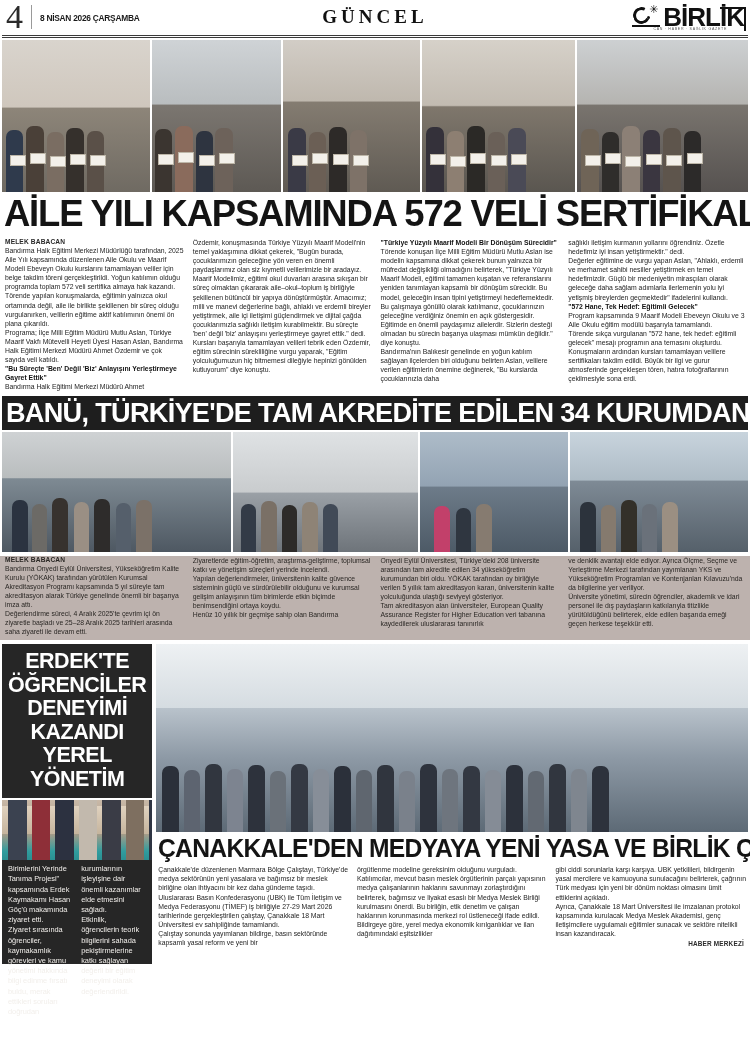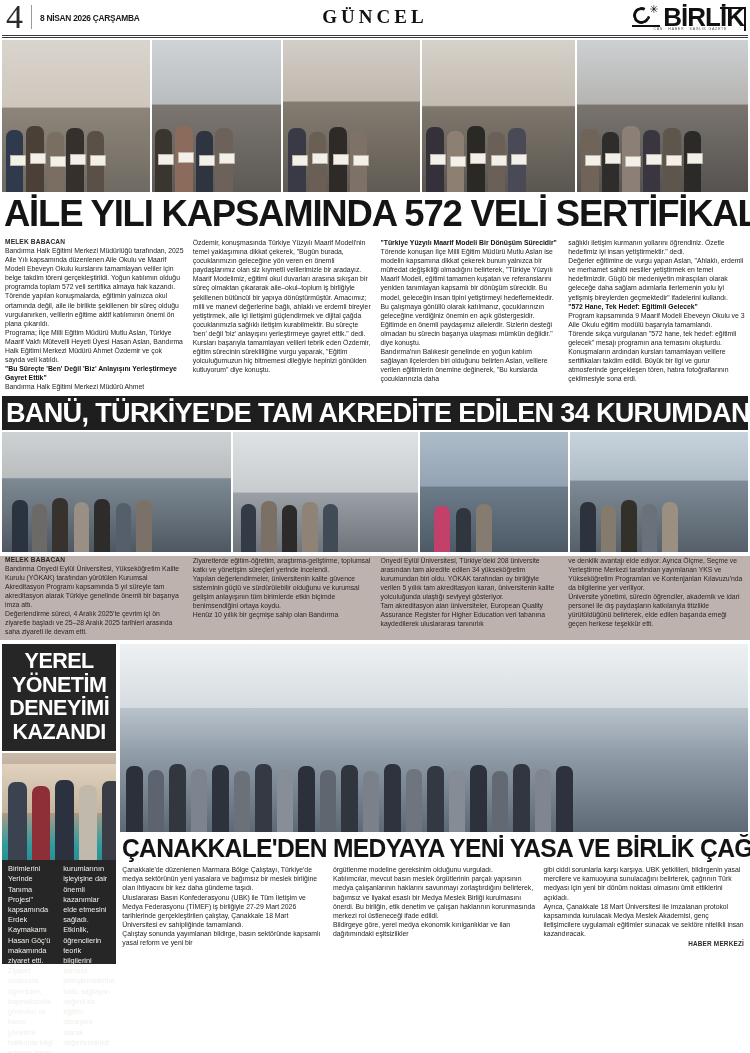--- a/index.html
+++ b/index.html
@@ -518,22 +518,23 @@
       <div class="body-text" style="white-space:pre-line">ve denklik avantajı elde ediyor. Ayrıca Ölçme, Seçme ve Yerleştirme Merkezi tarafından yayımlanan YKS ve Yükseköğretim Programları ve Kontenjanları Kılavuzu'nda da bilgilerine yer veriliyor.
 Üniversite yönetimi, sürecin öğrenciler, akademik ve idari personel ile dış paydaşların katkılarıyla titizlikle yürütüldüğünü belirterek, elde edilen başarıda emeği geçen herkese teşekkür etti.</div>
     </div>
   </div>
 </div>
 
 <div class="lower">
 
   <div class="lower-left">
     <div class="erdek-head">
+      <div class="erdek-head-line">ERDEK'TE ÖĞRENCİLER</div>
+      <div class="erdek-head-line">DENEYİMİ KAZANDI</div>
       <div class="erdek-head-line">YEREL YÖNETİM</div>
-      <div class="erdek-head-line">DENEYİMİ KAZANDI</div>
     </div>
     <div class="erdek-photo">
       <div class="ph-bg" style="background:linear-gradient(#c9b9a8 0%,#b8a794 30%,#ad9b87 55%,#2f9c9e 86%,#2b8f92 100%)"></div>
       <div style="position:absolute;left:0;right:0;top:10%;height:46%;background:linear-gradient(#e0d2bf,#c5b49d)"></div>
       <div class="ph-people" style="height:56%">
         <div class="fig" style="left:6px;width:19px;height:78px;background:#3b4250"></div>
         <div class="fig" style="left:30px;width:18px;height:74px;background:#8e2f38"></div>
         <div class="fig" style="left:53px;width:19px;height:80px;background:#2c3140"></div>
         <div class="fig" style="left:77px;width:18px;height:75px;background:#c2b9ad"></div>
         <div class="fig" style="left:100px;width:19px;height:79px;background:#3a3c46"></div>

